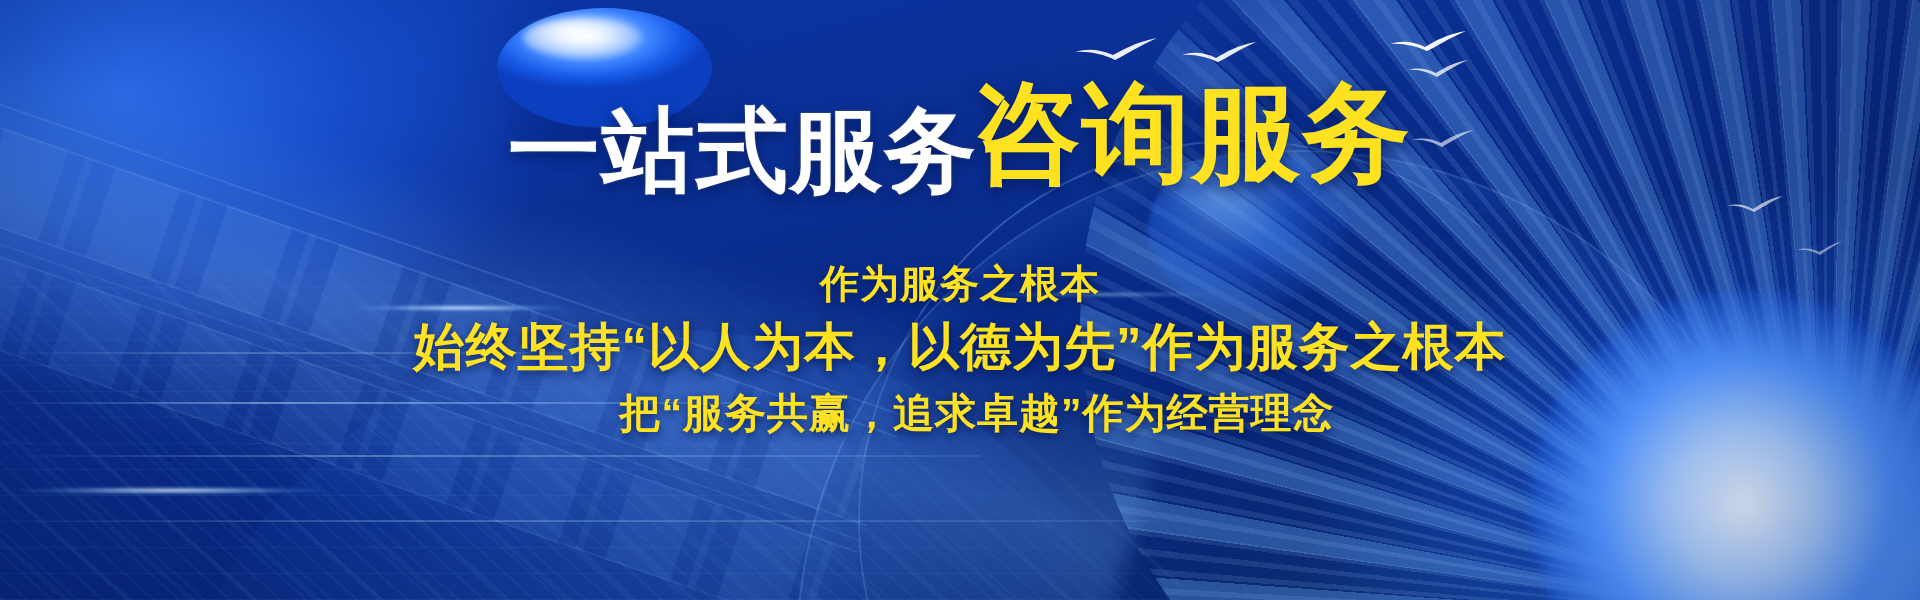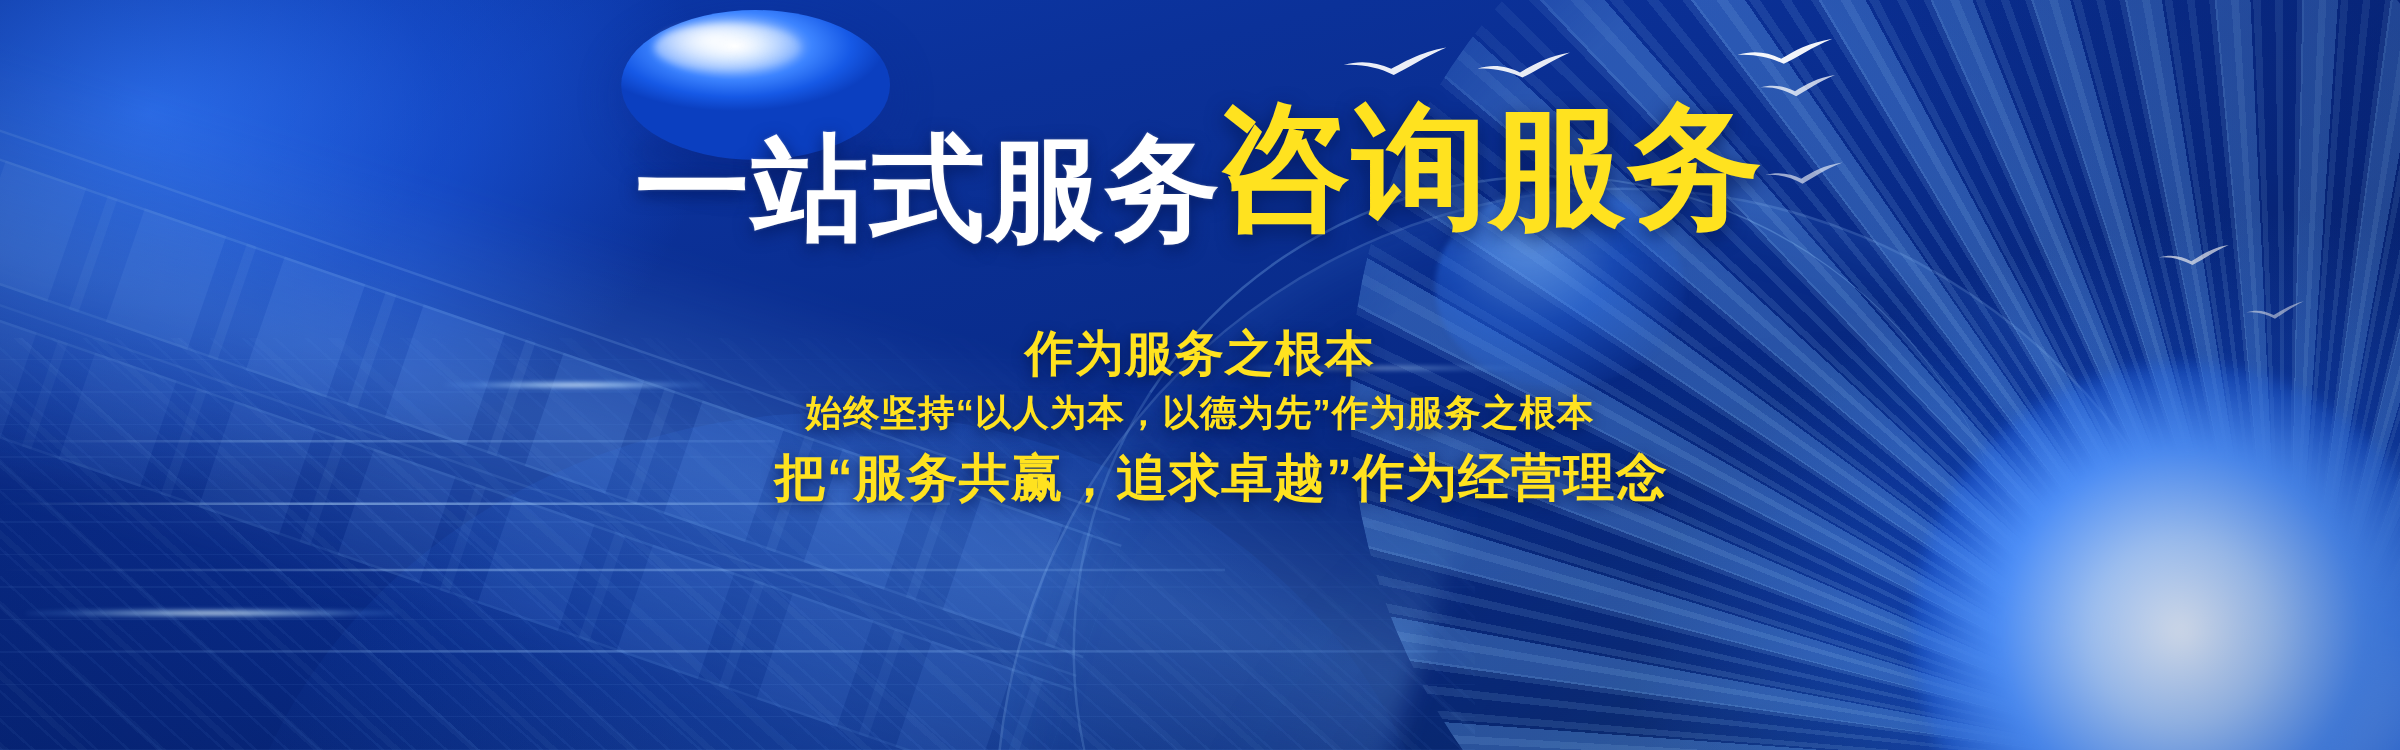--- a/index.html
+++ b/index.html
@@ -194,21 +194,21 @@
     color:#ffe21f;
     font-weight:bold;
     font-size:40px;
     line-height:1.42;
     letter-spacing:1px;
     text-shadow:0 3px 10px rgba(3,22,85,0.85);
     white-space:nowrap;
   }
   .subhead .line{display:block;}
   .subhead .line-1{font-size:39px;}
-  .subhead .line-2{font-size:29px;}
+  .subhead .line-2{font-size:51px;}
   .subhead .line-3{font-size:41px;margin-left:34px;}
 </style>
 </head>
 <body>
 
 <div class="banner">
 
   <div class="sweep"></div>
 
   <div class="filmband">

